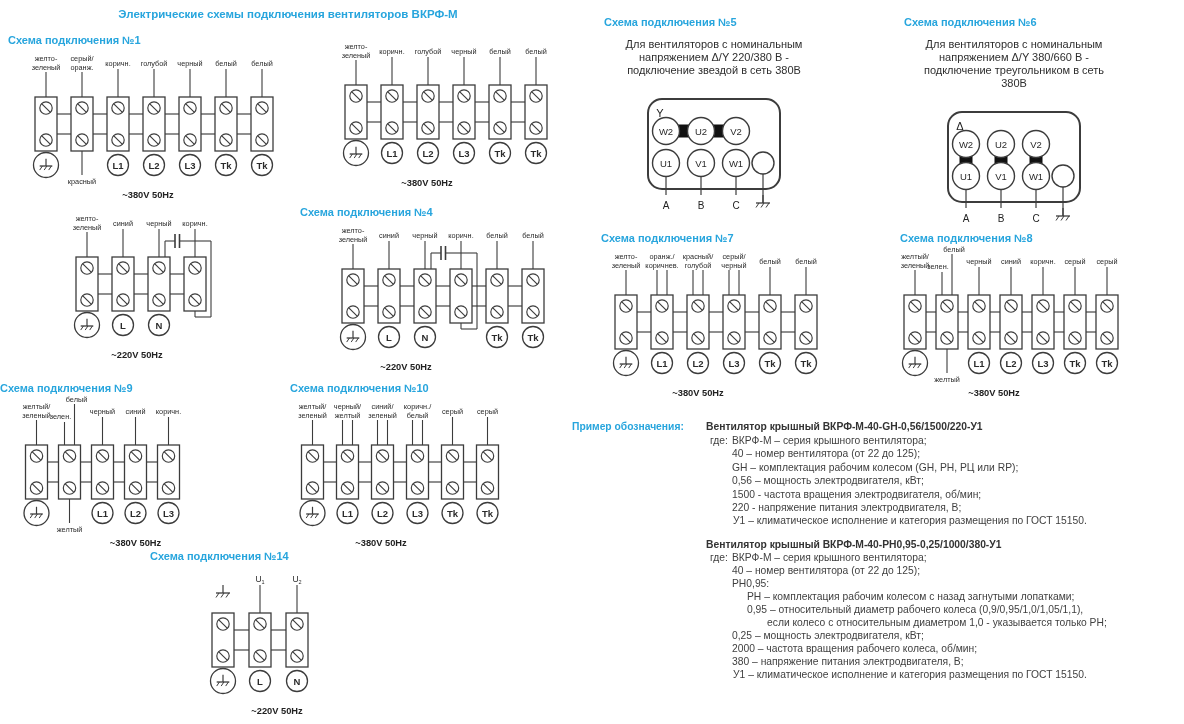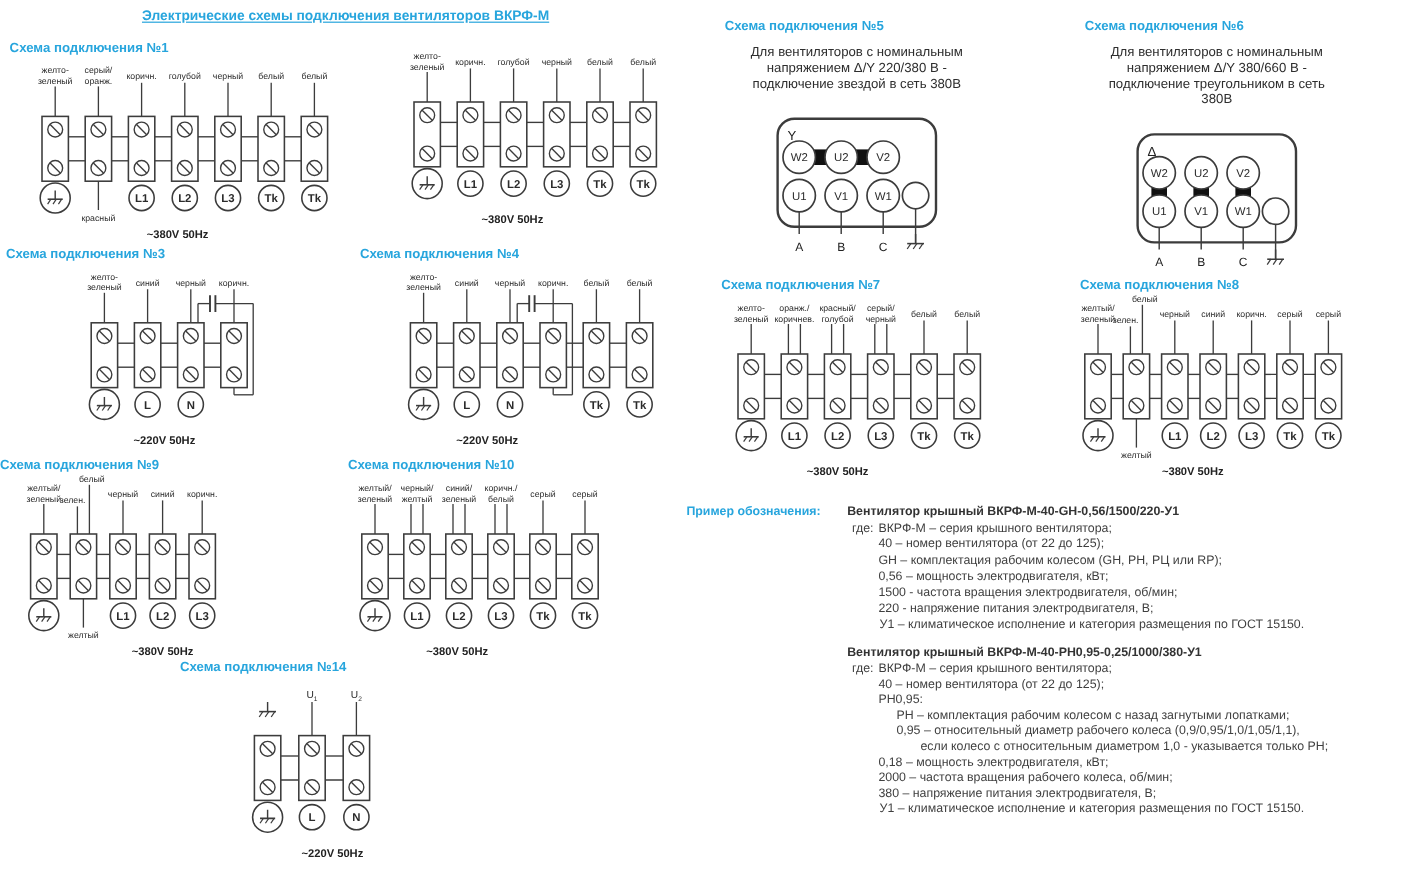--- a/index.html
+++ b/index.html
@@ -1,19 +1,19 @@
 <!DOCTYPE html>
 <html style="--accent: #27a5dd;"><head>
 <meta charset="utf-8">
 <style>
   html,body{margin:0;padding:0;background:#fff;}
   .page{position:relative;width:1184px;height:724px;background:#fff;overflow:hidden;
         font-family:"Liberation Sans",sans-serif;}
   .main-title{position:absolute;left:28px;top:8px;width:520px;margin:0;text-align:center;
-        font-size:11.5px;font-weight:bold;color:var(--accent,#27a5dd);text-decoration:underline;}
+        font-size:11.5px;font-weight:bold;color:var(--accent,#27a5dd);}
   .scheme{position:absolute;}
   .scheme h3{margin:0;font-size:11px;font-weight:bold;color:var(--accent,#27a5dd);
         text-align:left;white-space:nowrap;}
   .desc{width:200px;margin:10px auto 0;font-size:11px;line-height:1.18;text-align:center;
         color:#2e2e2e;}
   .diagram{margin-top:1px;}
   .m-diagram{margin-top:20px;}
   svg{display:block;overflow:visible;}
   svg text{font-family:"Liberation Sans",sans-serif;}
   .ex-line{position:absolute;font-size:10.3px;color:#3f3f3f;white-space:nowrap;}
@@ -187,21 +187,20 @@
           <circle cx="236" cy="93" r="6.2" fill="#fff" stroke="#3c3c3c" stroke-width="1.15"></circle>
           <line x1="231.8" y1="88.8" x2="240.2" y2="97.2" stroke="#3c3c3c" stroke-width="1.15"></line>
           <circle cx="236" cy="118" r="10.5" fill="#fff" stroke="#3c3c3c" stroke-width="1.3"></circle>
           <text x="236" y="121.5" font-size="9.5" text-anchor="middle" fill="#2b2b2b" font-weight="bold">Tk</text>
           <text x="127" y="151" font-size="9.3" text-anchor="middle" fill="#222" font-weight="bold">~380V 50Hz</text>
         </svg>
       </div>
   </div>
 
   <div class="scheme" style="left:5px;top:206px;width:320px;">
-    <h3>Схема подключения №3</h3>
     <div class="diagram">
         <svg width="320" height="160">
           <line x1="93" y1="67" x2="107" y2="67" stroke="#3c3c3c" stroke-width="1.15"></line>
           <line x1="93" y1="87" x2="107" y2="87" stroke="#3c3c3c" stroke-width="1.15"></line>
           <line x1="129" y1="67" x2="143" y2="67" stroke="#3c3c3c" stroke-width="1.15"></line>
           <line x1="129" y1="87" x2="143" y2="87" stroke="#3c3c3c" stroke-width="1.15"></line>
           <line x1="165" y1="67" x2="179" y2="67" stroke="#3c3c3c" stroke-width="1.15"></line>
           <line x1="165" y1="87" x2="179" y2="87" stroke="#3c3c3c" stroke-width="1.15"></line>
           <text x="82" y="14" font-size="7.3" text-anchor="middle" fill="#2b2b2b" font-weight="normal">желто-</text>
           <text x="82" y="23" font-size="7.3" text-anchor="middle" fill="#2b2b2b" font-weight="normal">зеленый</text>
@@ -805,18 +804,18 @@
     <div class="ex-line" style="left:733px;top:515px;">У1 – климатическое исполнение и категория размещения по ГОСТ 15150.</div>
 
     <div class="ex-line ex-bold" style="left:706px;top:539px;">Вентилятор крышный ВКРФ-М-40-РН0,95-0,25/1000/380-У1</div>
     <div class="ex-line" style="left:710px;top:552px;">где:</div>
     <div class="ex-line" style="left:732px;top:552px;">ВКРФ-М – серия крышного вентилятора;</div>
     <div class="ex-line" style="left:732px;top:565px;">40 – номер вентилятора (от 22 до 125);</div>
     <div class="ex-line" style="left:732px;top:578px;">РН0,95:</div>
     <div class="ex-line" style="left:747px;top:591px;">РН – комплектация рабочим колесом с назад загнутыми лопатками;</div>
     <div class="ex-line" style="left:747px;top:604px;">0,95 – относительный диаметр рабочего колеса (0,9/0,95/1,0/1,05/1,1),</div>
     <div class="ex-line" style="left:767px;top:617px;">если колесо с относительным диаметром 1,0 - указывается только РН;</div>
-    <div class="ex-line" style="left:732px;top:630px;">0,18 – мощность электродвигателя, кВт;</div>
+    <div class="ex-line" style="left:732px;top:630px;">0,25 – мощность электродвигателя, кВт;</div>
     <div class="ex-line" style="left:732px;top:643px;">2000 – частота вращения рабочего колеса, об/мин;</div>
     <div class="ex-line" style="left:732px;top:656px;">380 – напряжение питания электродвигателя, В;</div>
     <div class="ex-line" style="left:733px;top:669px;">У1 – климатическое исполнение и категория размещения по ГОСТ 15150.</div>
   </div>
 </div>
 
 </body></html>

